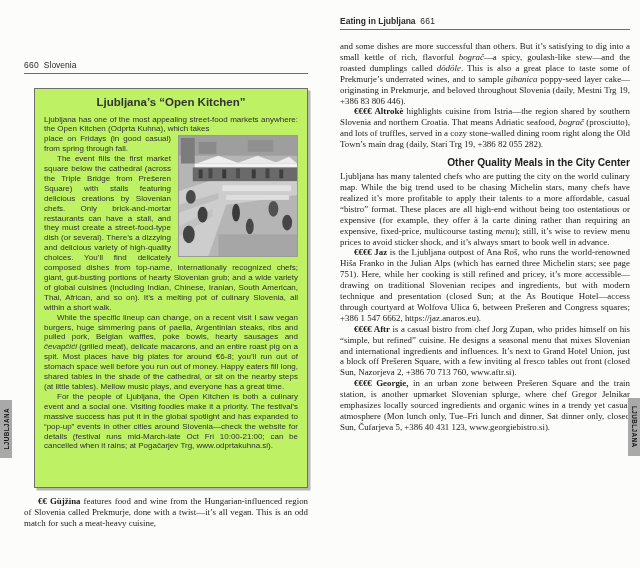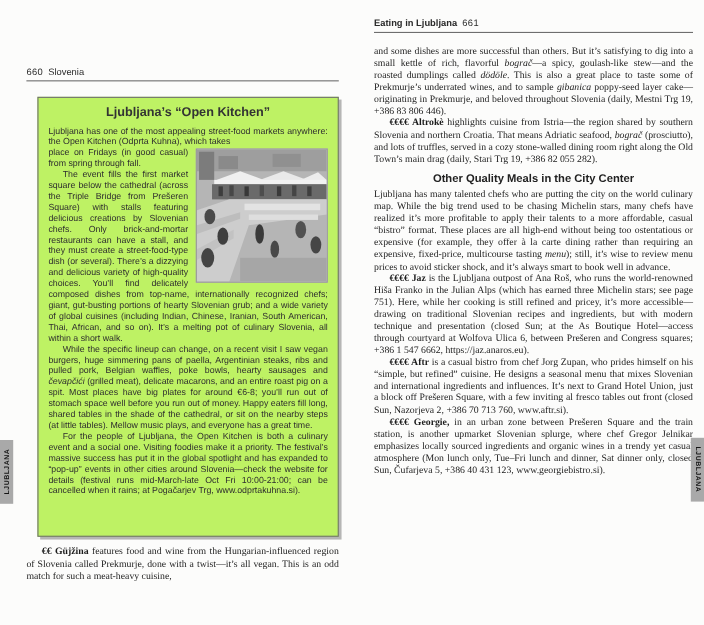--- a/index.html
+++ b/index.html
@@ -52,21 +52,21 @@
     position:absolute;text-align:justify;
     font-size:8.9px;line-height:10.9px;color:#1c1c1c;
   }
   .body-col p{margin:0;text-align:justify;}
   .body-col p.indent{text-indent:14px;}
   .left-cont{left:24px;top:452px;width:284px;}
   .right-col{left:20px;top:41px;width:290px;}
   .section-heading{
     font-family:"Liberation Sans", sans-serif;
     font-weight:bold;font-size:10.2px;line-height:12px;color:#222;
-    margin:7px 0 2px 0;text-align:center;
+    margin:7px 0 2px 0;text-align:right;
   }
 
   
   .spine-tab{
     position:absolute;width:12px;height:58px;background:#a9a9a9;
     display:flex;align-items:center;justify-content:center;
     font-family:"Liberation Sans", sans-serif;
     font-weight:bold;font-size:6.3px;letter-spacing:0.45px;color:#141414;
   }
   .tab-left{left:0;top:400px;}

